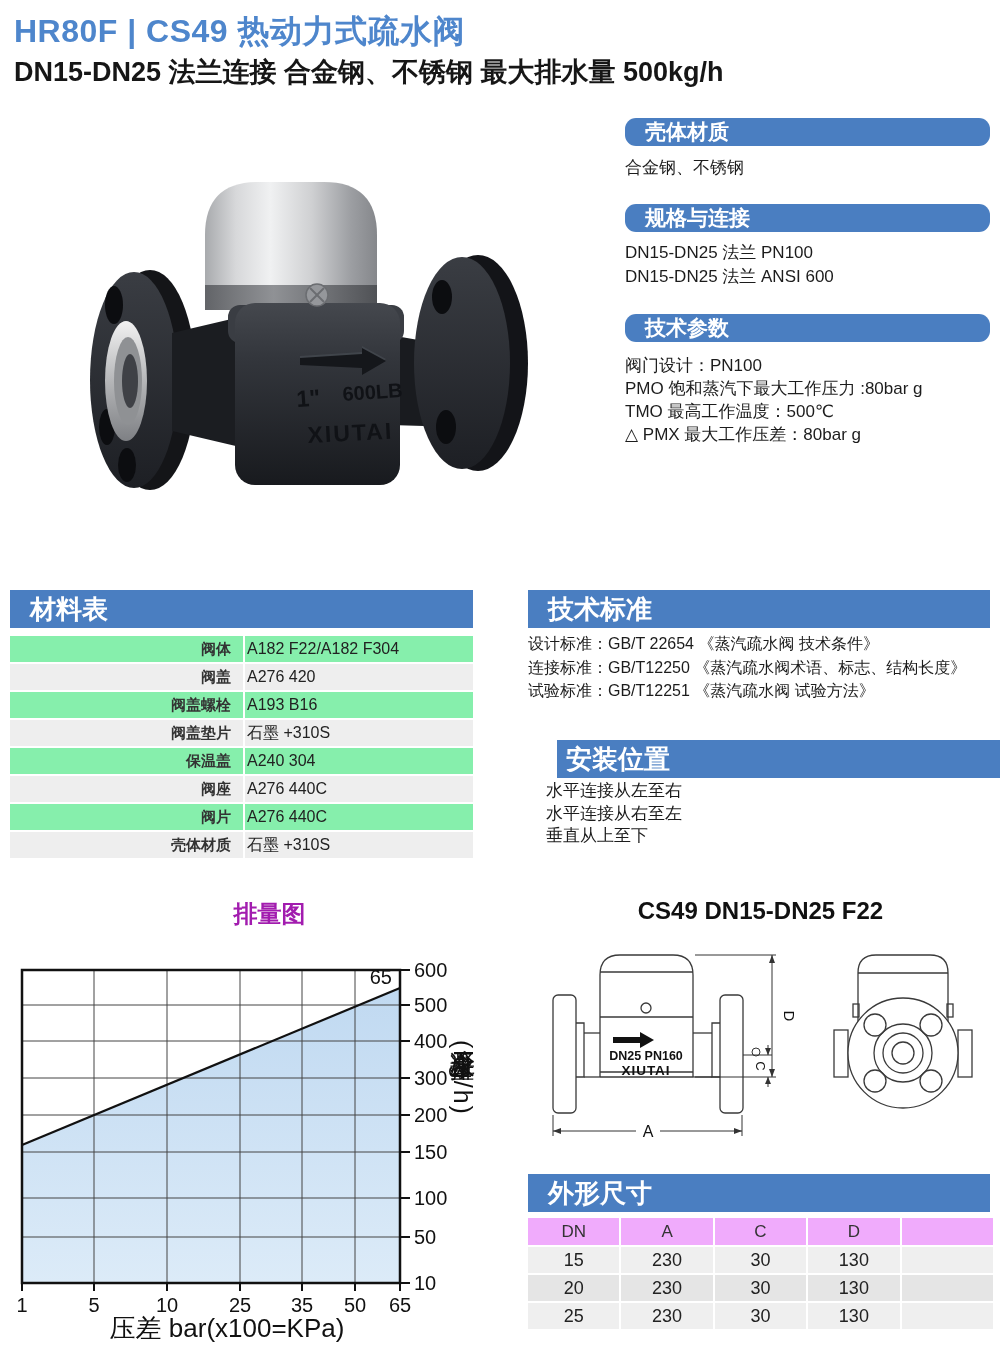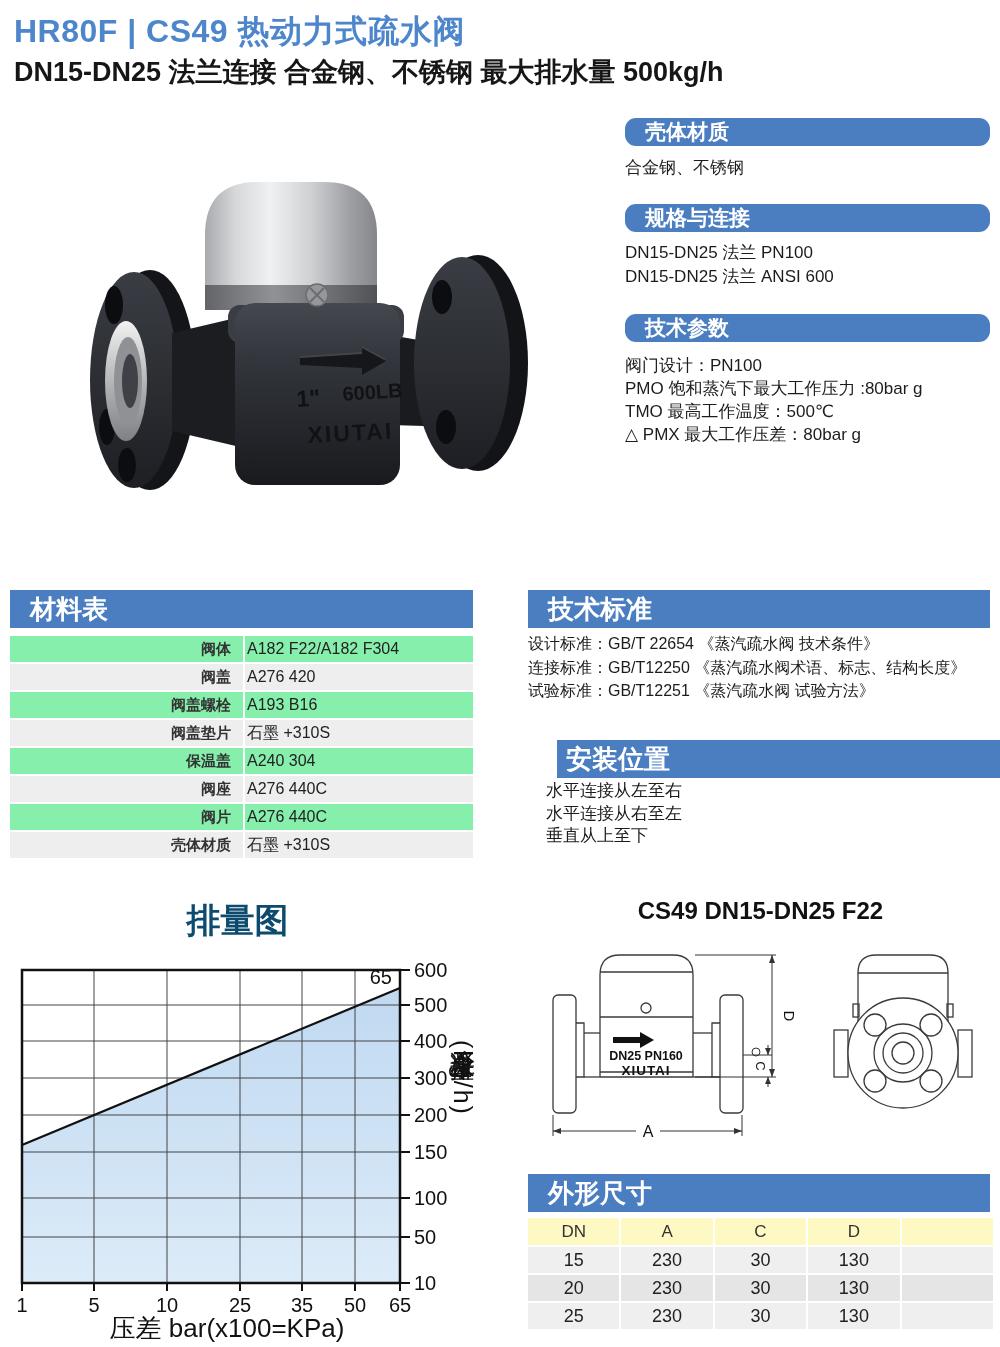--- a/index.html
+++ b/index.html
@@ -16,24 +16,24 @@
   .std-lines{font-size:16px;color:#1c1c1c;white-space:nowrap;}
   .std-lines div{line-height:23.5px;}
   .mat-table{display:grid;grid-template-columns:233px 1fr;gap:2px;width:463px;}
   .mat-label{height:26px;display:flex;align-items:center;justify-content:flex-end;
              padding-right:12px;font-size:15px;font-weight:bold;color:#333;}
   .mat-value{height:26px;display:flex;align-items:center;padding-left:2px;font-size:16px;color:#222;}
   .row-dark{background:#86efac;}
   .row-light{background:#eeeeee;}
   .dim-table{display:grid;grid-template-columns:repeat(5,1fr);gap:2px;width:465px;}
   .dim-cell{display:flex;align-items:center;justify-content:center;font-size:18px;color:#222;}
-  .dim-head{height:27px;background:#fef9c3;font-size:17px;color:#333;}
+  .dim-head{height:27px;background:#f0abfc;font-size:17px;color:#333;}
   .dim-r1{height:26px;background:#efefef;}
   .dim-r2{height:26px;background:#e5e5e5;}
-  .chart-title{left:0;top:898px;width:475px;text-align:center;font-size:34px;font-weight:bold;color:#0c4a6e;}
+  .chart-title{left:0;top:898px;width:475px;text-align:center;font-size:24px;font-weight:bold;color:#a21caf;padding-left:32px;}
   .draw-title{left:528px;top:897px;width:465px;text-align:center;font-size:24px;font-weight:bold;color:#111;white-space:nowrap;}
   .x-axis-title{left:38px;top:1311px;width:378px;text-align:center;font-size:26px;color:#111;}
   .y-axis-title{left:447px;top:1030px;writing-mode:vertical-rl;font-size:25px;color:#111;letter-spacing:2px;}
   svg text{font-family:"Liberation Sans","DejaVu Sans",sans-serif;}
 </style>
 </head>
 <body>
 
 <div class="page">
 

